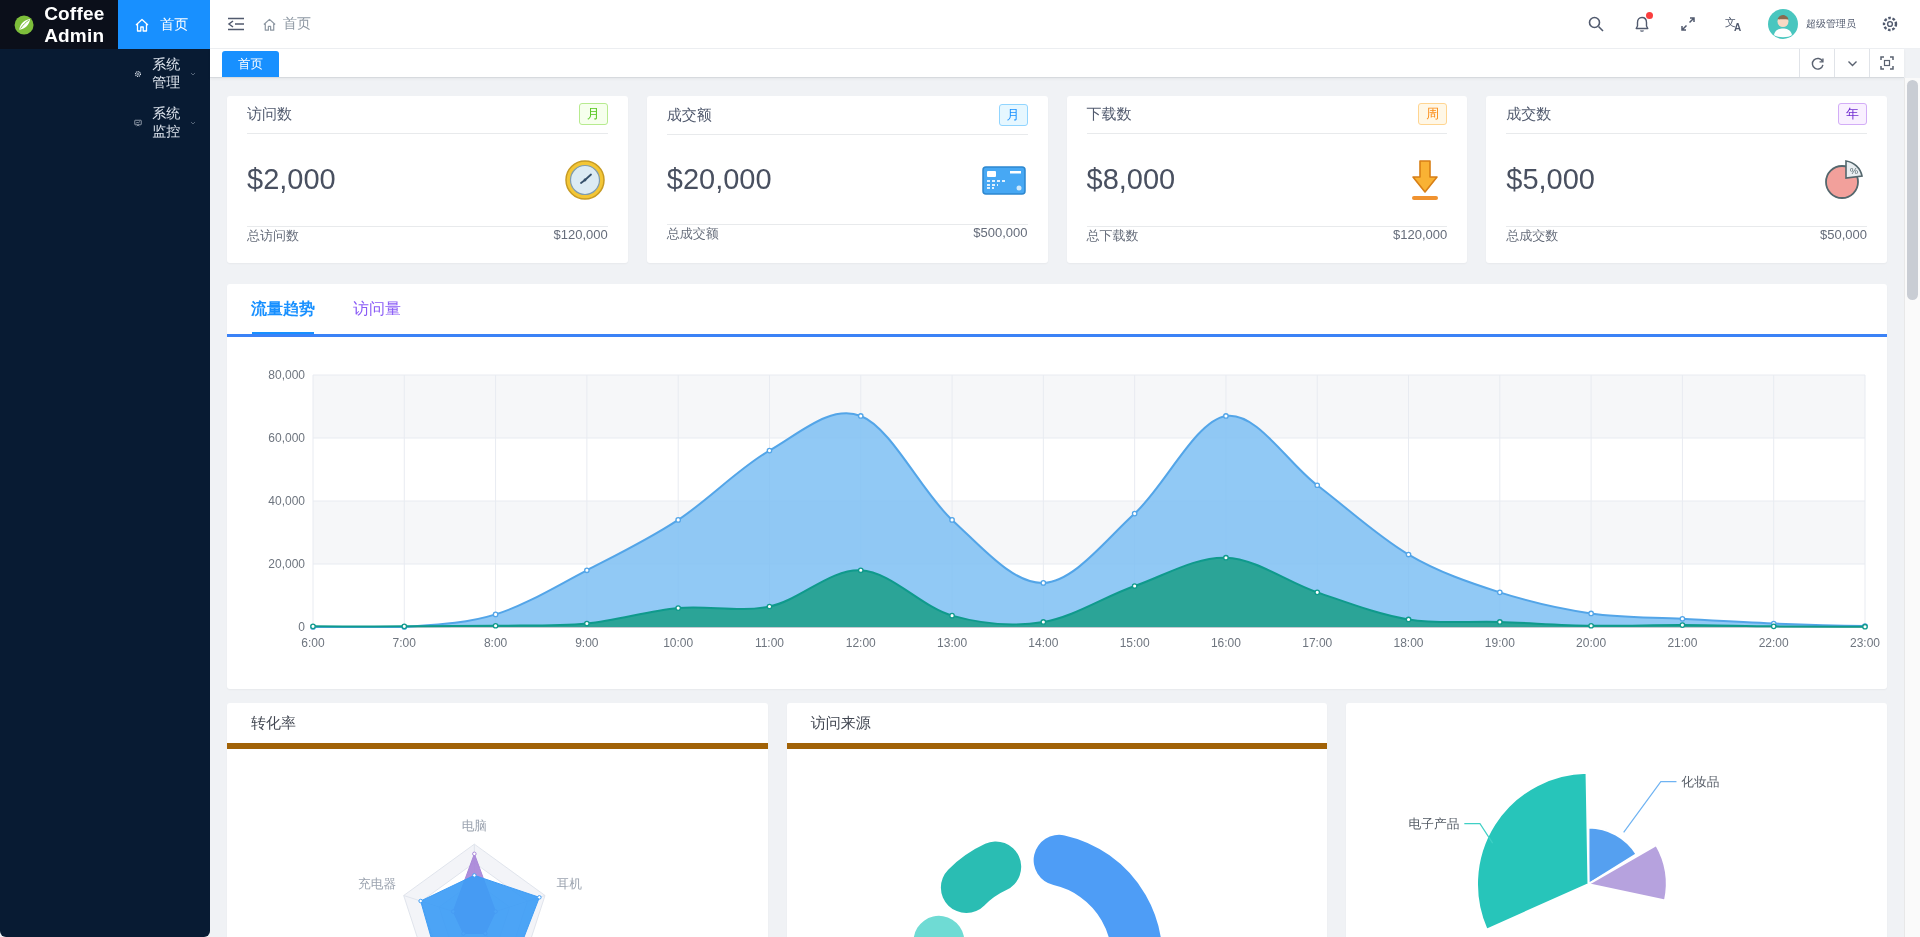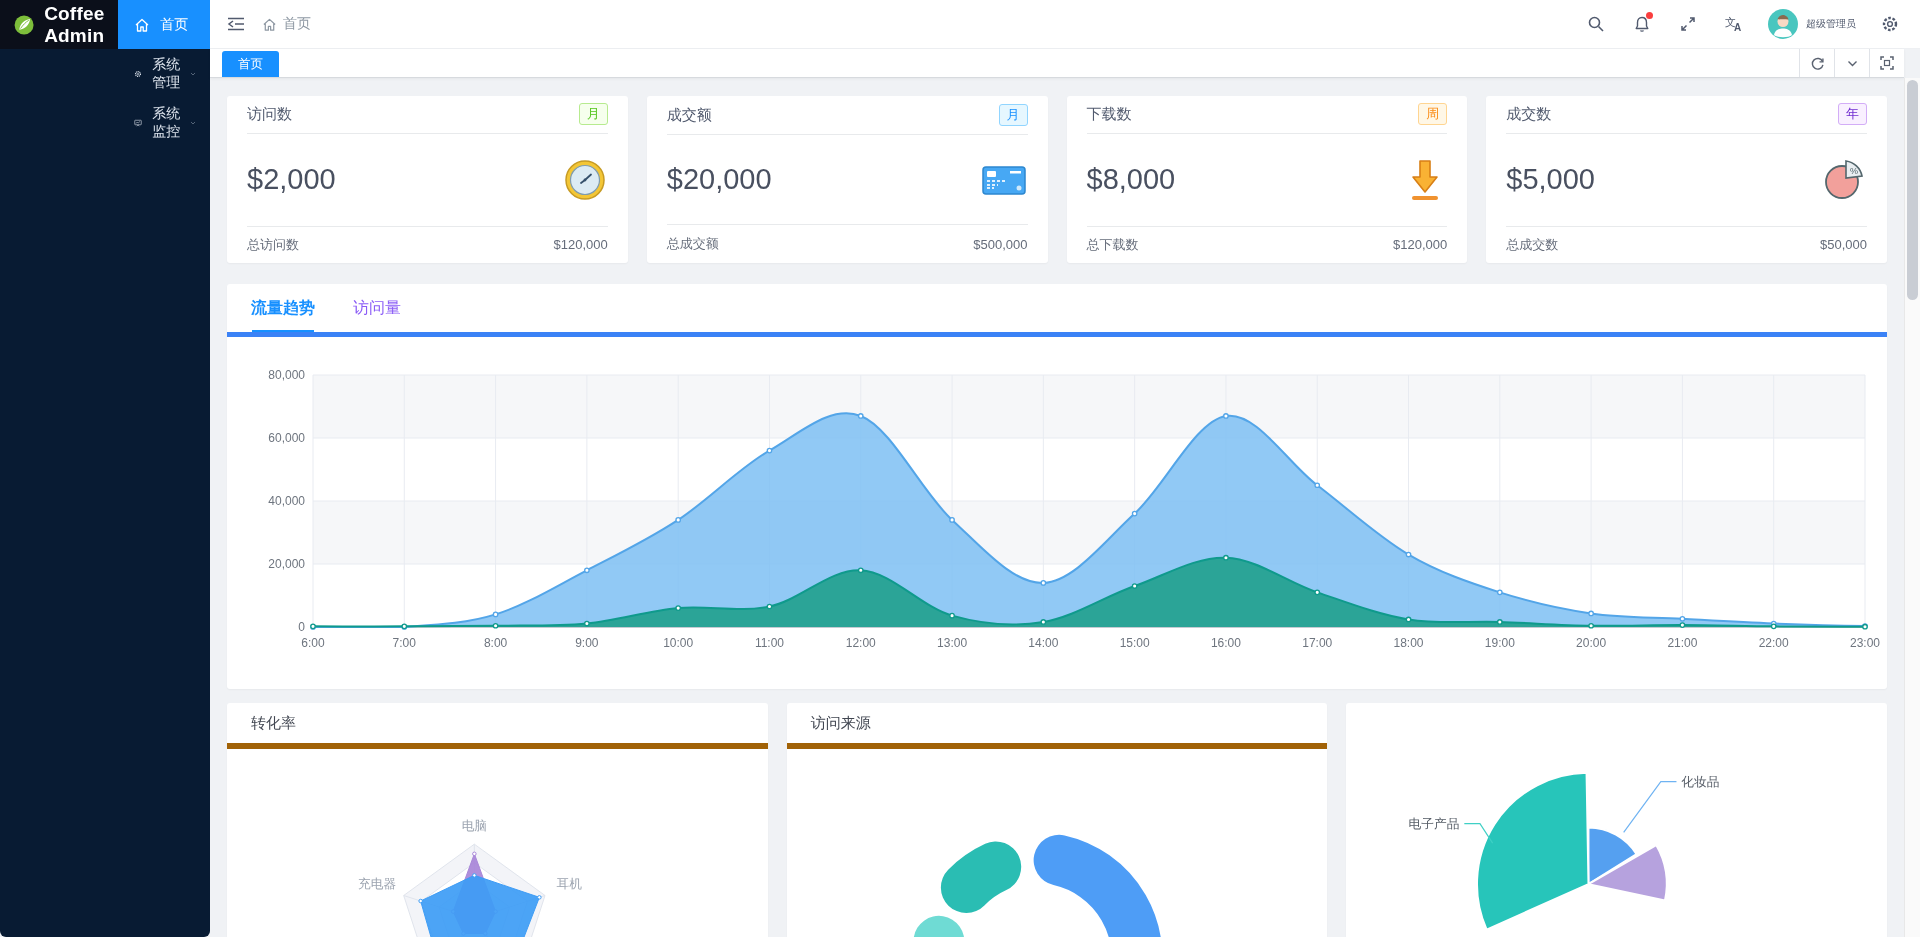--- a/index.html
+++ b/index.html
@@ -46,26 +46,26 @@
   .stat-head { height:39px; display:flex; align-items:center; justify-content:space-between;
     border-bottom:1px solid #e8eaec; }
   .stat-title { font-size:15px; color:#515a6e; }
   .badge { font-size:13px; line-height:20px; padding:0 7px; border-radius:3px; border:1px solid; }
   .badge-green  { color:#52c41a; background:#f6ffed; border-color:#b7eb8f; }
   .badge-blue   { color:#1890ff; background:#e6f7ff; border-color:#91d5ff; }
   .badge-orange { color:#fa8c16; background:#fff7e6; border-color:#ffd591; }
   .badge-purple { color:#722ed1; background:#f9f0ff; border-color:#d3adf7; }
   .stat-body { flex:1; display:flex; align-items:center; justify-content:space-between; }
   .stat-value { font-size:29px; color:#495060; }
-  .stat-foot { height:39px; display:flex; align-items:center; justify-content:space-between;
+  .stat-foot { height:39px; display:flex; align-items:flex-start; justify-content:space-between;
     border-top:1px solid #e8eaec; font-size:13px; color:#656c7a; }
 
   
   .chart-card { margin-top:21px; height:405px; display:flex; flex-direction:column; }
-  .chart-head { height:53px; border-bottom:5px solid #3b82f6; display:flex; align-items:stretch;
+  .chart-head { height:53px; border-bottom:3px solid #3b82f6; display:flex; align-items:stretch;
     padding:0 24px; gap:38px; }
   .ctab { display:flex; align-items:center; font-size:16px; color:#8b5cf6; position:relative; cursor:pointer; }
   .ctab.active { color:#1890ff; font-weight:bold; }
   .ctab.active::after { content:""; position:absolute; left:1px; right:1px; bottom:0; height:2px; background:#1890ff; }
   .chart-body { flex:1; }
 
   
   .bottom-row { display:flex; gap:19px; margin-top:14px; }
   .mini-card { flex:1; height:430px; display:flex; flex-direction:column; }
   .mini-head { height:46px; border-bottom:6px solid #a16207; display:flex; align-items:center;

